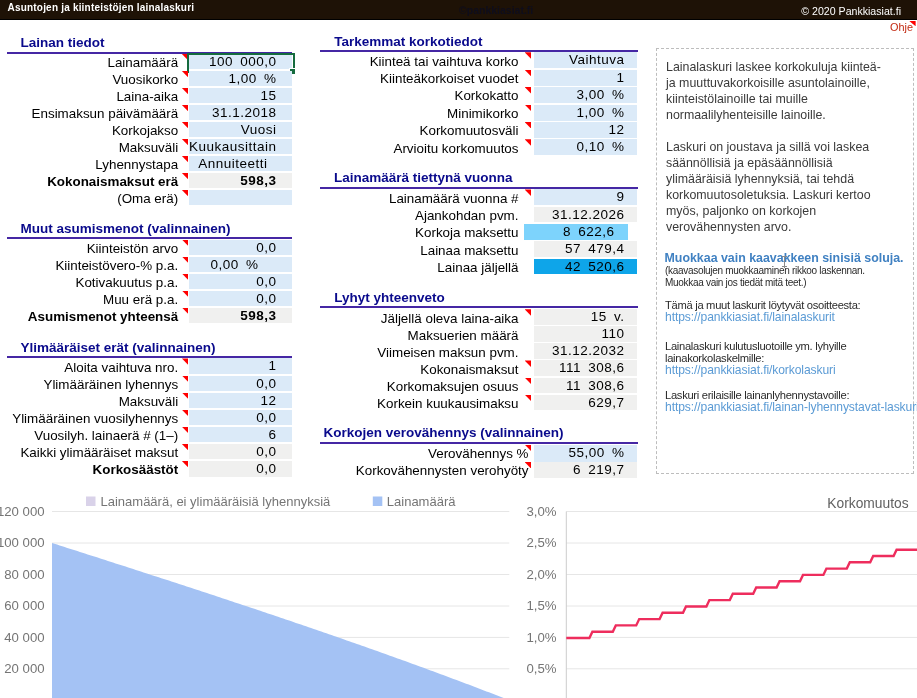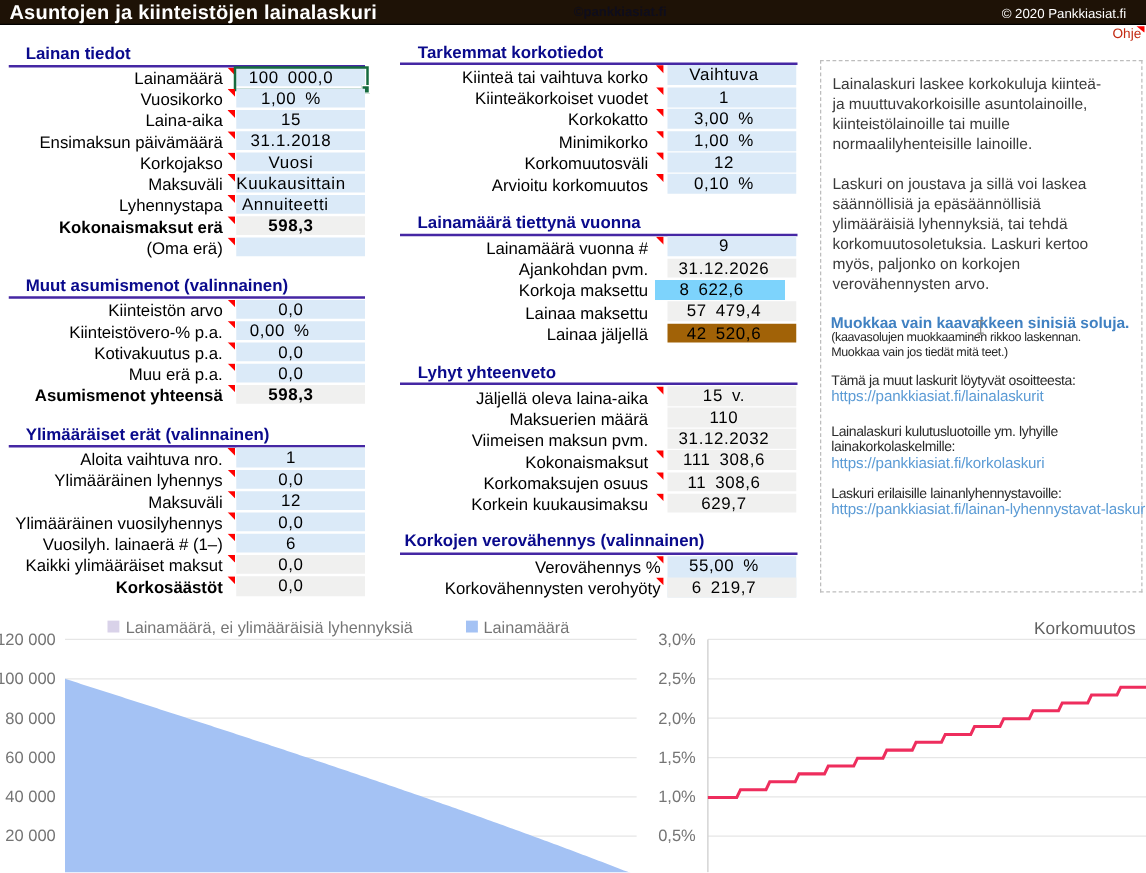--- a/index.html
+++ b/index.html
@@ -1,28 +1,28 @@
 <!DOCTYPE html>
 <html><head><meta charset="utf-8">
 <style>
 html,body{margin:0;padding:0}
 body{width:917px;height:698px;overflow:hidden;position:relative;background:#fff;
  font-family:"Liberation Sans",sans-serif;}
 .abs{position:absolute}
 .hdr{position:absolute;font-weight:bold;font-size:13.5px;color:#0a0a8c;white-space:nowrap}
 .ul{position:absolute;height:2px;background:#4527a4}
 .lbl{position:absolute;font-size:13.4px;color:#000;text-align:right;white-space:nowrap}
-.val{position:absolute;font-size:13.5px;word-spacing:3px;letter-spacing:.5px;color:#000;text-align:center;white-space:nowrap;
+.val{position:absolute;font-size:13.5px;word-spacing:3px;letter-spacing:.5px;color:#000;text-align:right;white-space:nowrap;
  box-sizing:border-box}
 .tri{position:absolute;width:6.4px;height:6.5px;background:#f00;
  clip-path:polygon(0 0,100% 0,100% 100%)}
 .bb{font-weight:bold}
 </style></head><body>
 <div class="abs" style="left:0;top:0;width:917px;height:19.4px;background:#1e1206;border-bottom:1.4px solid #000"></div>
-<div class="abs" style="left:7.5px;top:1.5px;font-size:16px;font-weight:bold;color:#fff;letter-spacing:.2px">Asuntojen ja kiinteistöjen lainalaskuri</div>
+<div class="abs" style="left:7.5px;top:1.5px;font-size:10px;font-weight:bold;color:#fff;letter-spacing:.2px">Asuntojen ja kiinteistöjen lainalaskuri</div>
 <div class="abs" style="left:459px;top:4px;font-size:10.5px;font-weight:bold;color:#0e0d1c">©pankkiasiat.fi</div>
 <div class="abs" style="left:760px;top:4.5px;width:141px;font-size:10.6px;color:#fff;text-align:right;white-space:nowrap">© 2020 Pankkiasiat.fi</div>
 <div class="abs" style="left:850px;top:21.3px;width:63px;font-size:10.9px;color:#c32a12;text-align:right">Ohje</div>
 <div class="tri" style="left:909px;top:20.8px;width:6.6px;height:5.5px"></div>
 <div class="hdr" style="left:20.5px;top:34.5px">Lainan tiedot</div>
 <div class="ul" style="left:6.5px;top:51.5px;width:285px"></div>
 <div class="lbl" style="left:0px;top:55.2px;width:178.2px">Lainamäärä</div>
 <div class="tri" style="left:181.9px;top:54.0px"></div>
 <div class="val" style="left:189px;top:54.0px;width:102.5px;height:15.4px;background:#dbeaf8;line-height:15.4px;padding-right:15px">100 000,0</div>
 <div class="abs" style="left:187.4px;top:52.6px;width:103.9px;height:16.4px;border:2px solid #156b3e"></div>
@@ -116,21 +116,21 @@
 <div class="lbl" style="left:0px;top:190.6px;width:518.5px">Lainamäärä vuonna #</div>
 <div class="tri" style="left:524.6px;top:189.4px"></div>
 <div class="val" style="left:533.9px;top:189.4px;width:103.6px;height:15.8px;background:#dbeaf8;line-height:15.8px;padding-right:13px">9</div>
 <div class="lbl" style="left:0px;top:207.9px;width:518.5px">Ajankohdan pvm.</div>
 <div class="val" style="left:533.9px;top:206.70000000000002px;width:103.6px;height:15.8px;background:#f0f0ef;line-height:15.8px;padding-right:13px">31.12.2026</div>
 <div class="lbl" style="left:0px;top:225.2px;width:518.5px">Korkoja maksettu</div>
 <div class="val" style="left:524px;top:224.0px;width:103.6px;height:15.8px;background:#7dd3fc;line-height:15.8px;padding-right:13px">8 622,6</div>
 <div class="lbl" style="left:0px;top:242.5px;width:518.5px">Lainaa maksettu</div>
 <div class="val" style="left:533.9px;top:241.3px;width:103.6px;height:15.8px;background:#f0f0ef;line-height:15.8px;padding-right:13px">57 479,4</div>
 <div class="lbl" style="left:0px;top:259.8px;width:518.5px">Lainaa jäljellä</div>
-<div class="val" style="left:533.9px;top:258.6px;width:103.6px;height:15.8px;background:#a16207;line-height:15.8px;padding-right:13px">42 520,6</div>
+<div class="val" style="left:533.9px;top:258.6px;width:103.6px;height:15.8px;background:#0ea5e9;line-height:15.8px;padding-right:13px">42 520,6</div>
 <div class="hdr" style="left:334.3px;top:289.9px">Lyhyt yhteenveto</div>
 <div class="ul" style="left:319.6px;top:306.3px;width:318px"></div>
 <div class="lbl" style="left:0px;top:310.5px;width:518.5px">Jäljellä oleva laina-aika</div>
 <div class="tri" style="left:524.6px;top:309.3px"></div>
 <div class="val" style="left:533.9px;top:309.3px;width:103.6px;height:15.6px;background:#f0f0ef;line-height:15.6px;padding-right:13px">15 v.</div>
 <div class="lbl" style="left:0px;top:327.55px;width:518.5px">Maksuerien määrä</div>
 <div class="val" style="left:533.9px;top:326.35px;width:103.6px;height:15.6px;background:#f0f0ef;line-height:15.6px;padding-right:13px">110</div>
 <div class="lbl" style="left:0px;top:344.6px;width:518.5px">Viimeisen maksun pvm.</div>
 <div class="val" style="left:533.9px;top:343.40000000000003px;width:103.6px;height:15.6px;background:#f0f0ef;line-height:15.6px;padding-right:13px">31.12.2032</div>
 <div class="lbl" style="left:0px;top:361.65000000000003px;width:518.5px">Kokonaismaksut</div>

